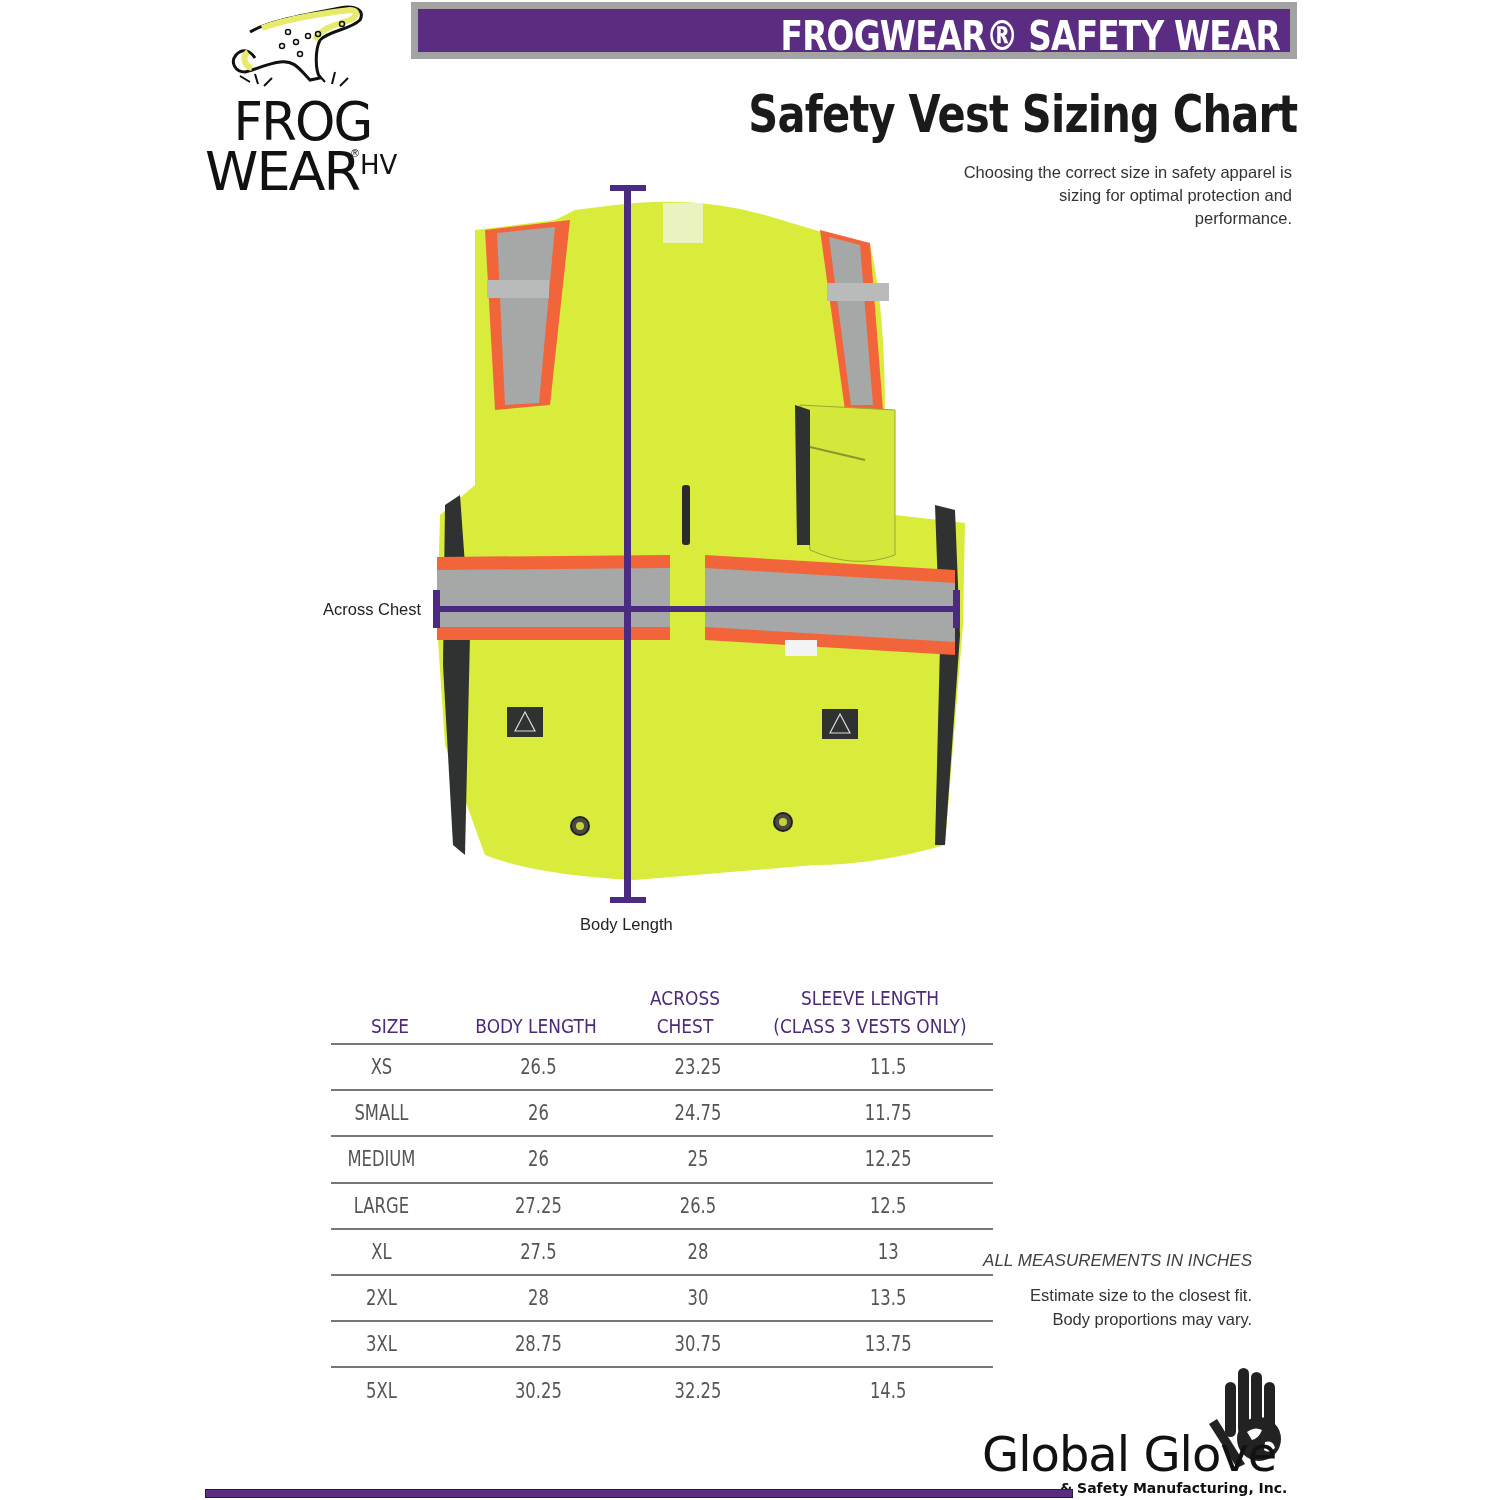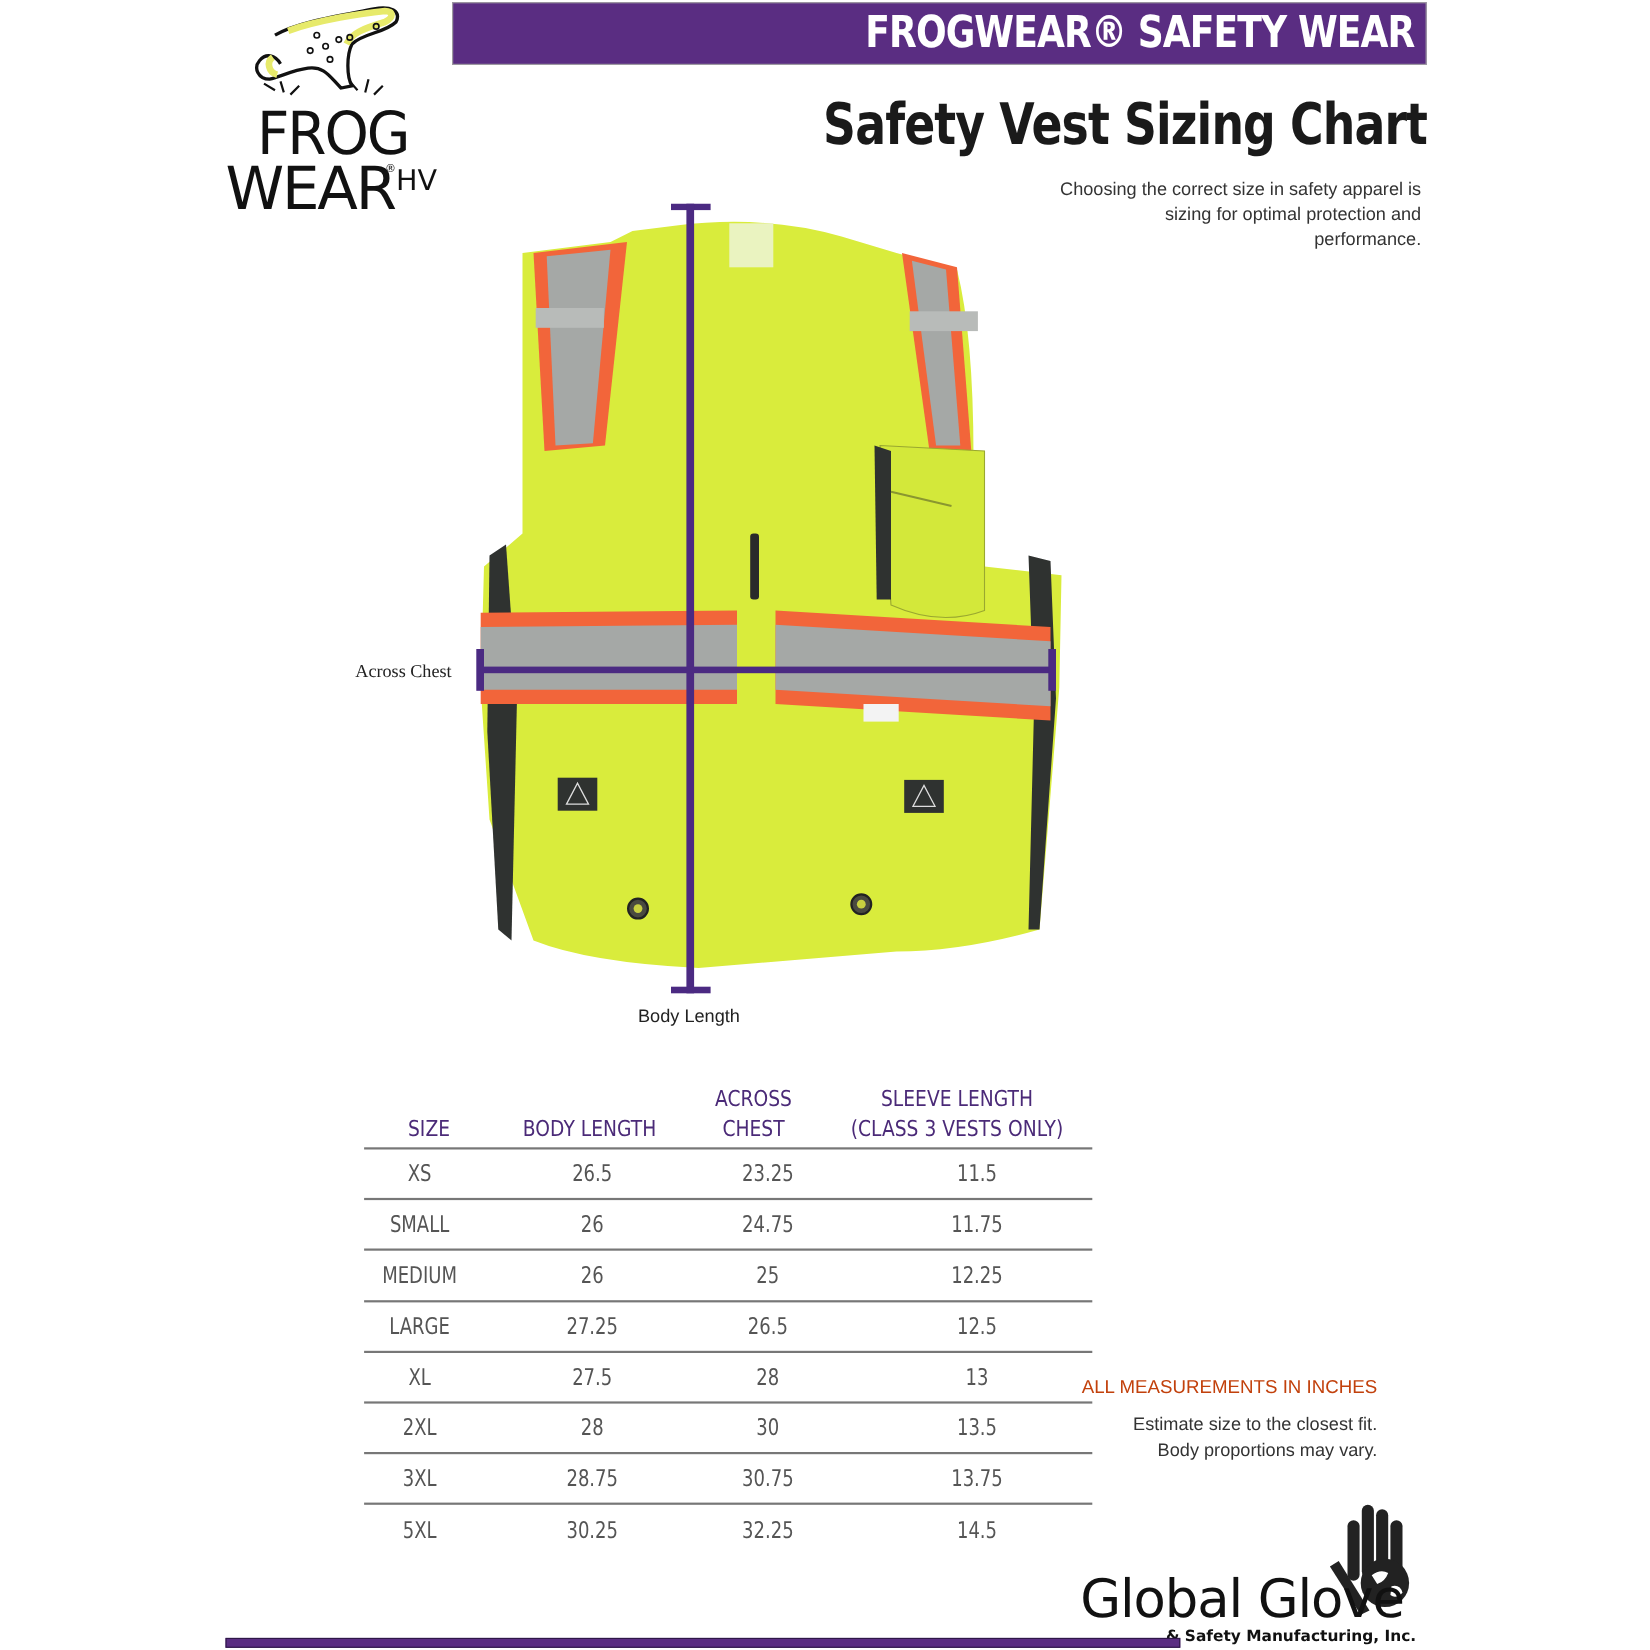--- a/index.html
+++ b/index.html
@@ -2,55 +2,55 @@
 <html><head>
 <meta charset="utf-8">
 <style>
   * { box-sizing: border-box; margin: 0; padding: 0; }
   html, body { width: 1500px; height: 1500px; background: #ffffff; overflow: hidden; }
   body { position: relative; font-family: "Liberation Sans", sans-serif; color: #222; }
 
   .abs { position: absolute; }
 
   
-  .banner { left: 411px; top: 2px; width: 886px; height: 57px; background: #5a2d82; border: 1px solid #a3a3a3; }
+  .banner { left: 411px; top: 2px; width: 886px; height: 57px; background: #5a2d82; border: 7px solid #a3a3a3; }
   .banner-text { position: absolute; right: 10px; top: 4px; font-family: "DejaVu Sans", sans-serif; font-weight: 700; font-size: 40px; color: #ffffff; letter-spacing: -1px; transform: scaleX(0.82); transform-origin: right center; white-space: nowrap; }
 
   .title { right: 203px; top: 84px; font-family: "DejaVu Sans", sans-serif; font-weight: 700; font-size: 52px; color: #1a1a1a; white-space: nowrap; transform: scaleX(0.80); transform-origin: right center; letter-spacing: -1px; }
 
   .intro { right: 208px; top: 161px; width: 330px; text-align: right; font-size: 16.5px; line-height: 23px; color: #333; }
   .intro p { margin-bottom: 8px; }
 
   
   .logo { left: 200px; top: 0; width: 220px; height: 200px; }
   .logo-text { position: absolute; font-family: "DejaVu Sans", sans-serif; color: #111; }
   .logo-frog { left: 30px; top: 90px; font-size: 54px; letter-spacing: -2px; transform: scaleX(0.95); }
   .logo-wear { left: 5px; top: 140px; font-size: 54px; letter-spacing: -2px; }
   .logo-hv { left: 160px; top: 150px; font-size: 26px; }
   .logo-reg { left: 150px; top: 148px; font-size: 10px; }
 
   
   .vest { left: 415px; top: 185px; width: 560px; height: 700px; }
 
-  .label-chest { left: 323px; top: 600px; font-size: 16.5px; color: #222; font-family: Liberation Serif, serif; }
+  .label-chest { left: 323px; top: 600px; font-size: 16.5px; color: #222; }
   .label-body { left: 580px; top: 915px; font-size: 16.5px; color: #222; }
 
   
   .table { left: 331px; top: 985px; width: 662px; }
   .thead { display: flex; align-items: flex-end; height: 60px; border-bottom: 2px solid #777; padding-bottom: 3px; }
   .th { font-family: "DejaVu Sans", sans-serif; font-size: 20px; color: #4b2a78; text-align: center; line-height: 28px; transform: scaleX(0.85); white-space: nowrap; }
   .row { display: flex; align-items: center; height: 46.2px; border-bottom: 2px solid #777; gap: 32px; }
   .row:last-child { border-bottom: none; }
   .td { font-family: "DejaVu Sans", sans-serif; font-size: 21px; color: #555; text-align: center; transform: scaleX(0.78); }
   .c1 { width: 118px; }
   .c2 { width: 174px; }
   .c3 { width: 124px; }
   .c4 { width: 246px; }
 
-  .note-head { right: 248px; top: 1251px; font-size: 17px; color: #c2410c; white-space: nowrap; }
+  .note-head { right: 248px; top: 1251px; font-size: 17px; color: #404040; white-space: nowrap; font-style: italic; }
   .note { right: 248px; top: 1283px; text-align: right; font-size: 16.5px; line-height: 24px; color: #333; }
 
   
   .gg { left: 982px; top: 1358px; width: 320px; height: 142px; }
   .gg-name { position: absolute; left: 0; top: 68px; font-family: "DejaVu Sans", sans-serif; font-size: 48px; color: #111; letter-spacing: -1px; white-space: nowrap; }
   .gg-sub { position: absolute; left: 78px; top: 122px; font-family: "DejaVu Sans", sans-serif; font-weight: 700; font-size: 14px; color: #111; white-space: nowrap; }
   .gg-hand { position: absolute; left: 225px; top: 6px; }
 
   .bottom-line { left: 205px; top: 1489px; width: 868px; height: 9px; background: #5a2d82; border: 1px solid #2e1747; }
 </style>

